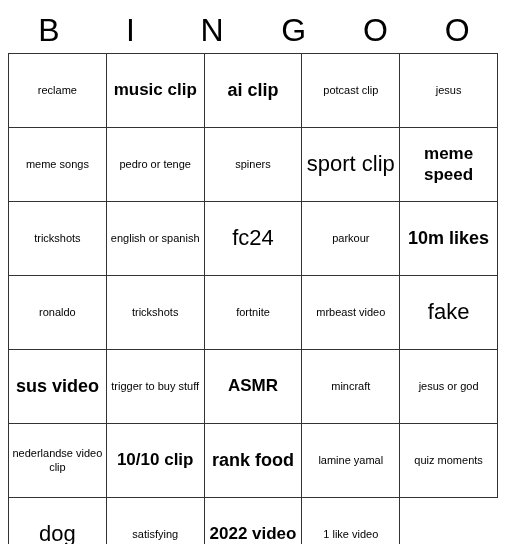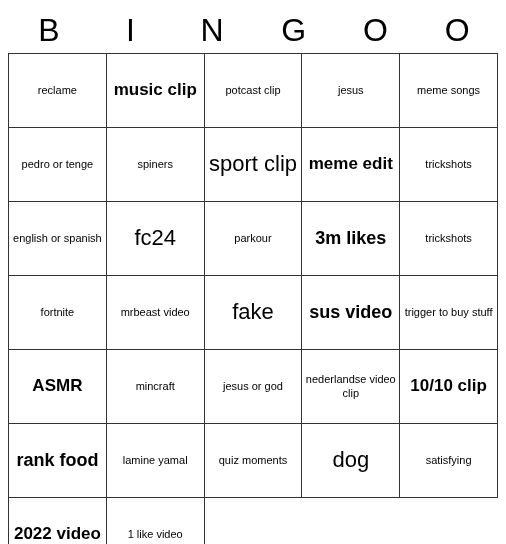--- a/index.html
+++ b/index.html
@@ -77,55 +77,61 @@
       <div class="bingo-letter">O</div>
       <div class="bingo-letter">O</div>
     </div>
   <div class="bingo-grid" id="bingo-grid">
   <div class="bingo-cell">
         <span>reclame</span>
       </div>
       <div class="bingo-cell medium">
         <span>music clip</span>
       </div>
+      <div class="bingo-cell large">
+        <span>ai clip</span>
+      </div>
       <div class="bingo-cell">
         <span>potcast clip</span>
       </div>
       <div class="bingo-cell">
         <span>jesus</span>
       </div>
       <div class="bingo-cell">
         <span>meme songs</span>
       </div>
       <div class="bingo-cell">
         <span>pedro or tenge</span>
       </div>
       <div class="bingo-cell">
         <span>spiners</span>
       </div>
       <div class="bingo-cell xlarge">
         <span>sport clip</span>
       </div>
       <div class="bingo-cell medium">
-        <span>meme edit</span>
+        <span>meme speed</span>
       </div>
       <div class="bingo-cell">
         <span>trickshots</span>
       </div>
       <div class="bingo-cell">
         <span>english or spanish</span>
       </div>
       <div class="bingo-cell xlarge">
         <span>fc24</span>
       </div>
       <div class="bingo-cell">
         <span>parkour</span>
       </div>
       <div class="bingo-cell large">
-        <span>3m likes</span>
+        <span>10m likes</span>
+      </div>
+      <div class="bingo-cell">
+        <span>ronaldo</span>
       </div>
       <div class="bingo-cell">
         <span>trickshots</span>
       </div>
       <div class="bingo-cell">
         <span>fortnite</span>
       </div>
       <div class="bingo-cell">
         <span>mrbeast video</span>
       </div>

